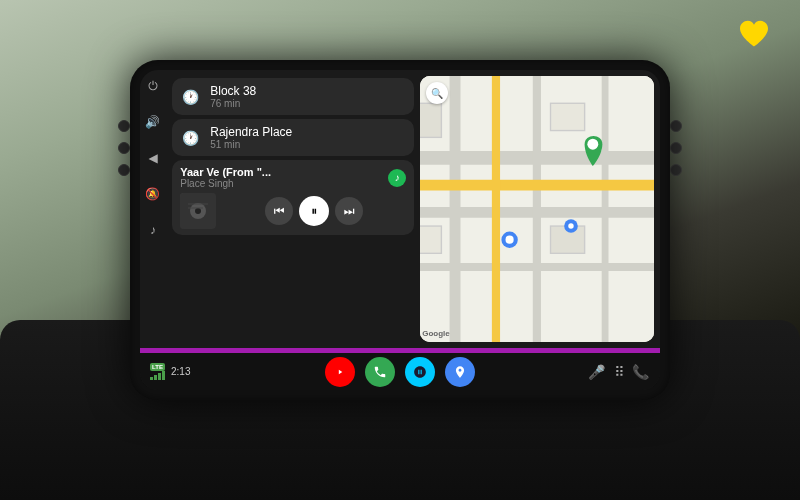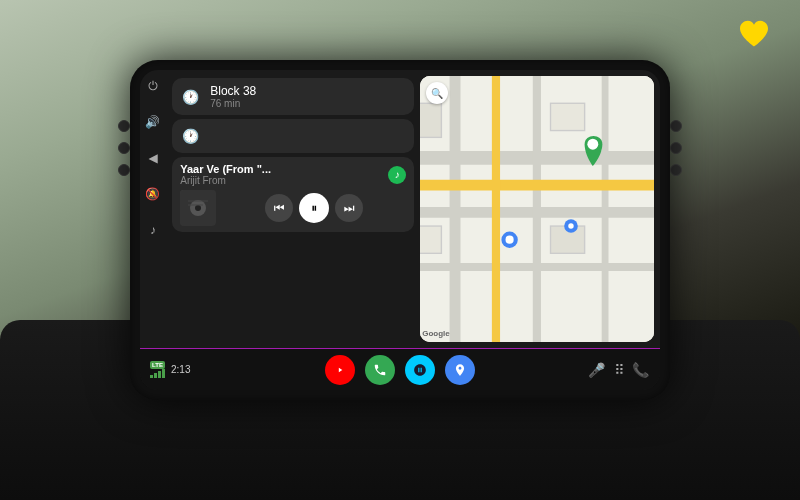--- a/index.html
+++ b/index.html
@@ -254,21 +254,21 @@
     }
 
     
     .bottom-bar {
       height: 42px;
       background: #111;
       display: flex;
       align-items: center;
       justify-content: space-between;
       padding: 0 10px;
-      border-top: 1px solid #a21caf;
+      border-top: 5px solid #a21caf;
     }
 
     .bottom-left {
       display: flex;
       align-items: center;
       gap: 6px;
       width: 60px;
     }
 
     .lte-indicator {
@@ -446,27 +446,31 @@
         <div class="nav-item">
           <div class="nav-icon">🕐</div>
           <div class="nav-text">
             <span class="nav-title">Block 38</span>
             <span class="nav-subtitle">76 min</span>
           </div>
         </div>
 
         <div class="nav-item">
           <div class="nav-icon">🕐</div>
+          <div class="nav-text">
+            <span class="nav-title">Rajendra Place</span>
+            <span class="nav-subtitle">51 min</span>
+          </div>
         </div>
 
         <div class="music-player">
           <div class="music-top">
             <div class="music-info">
               <span class="music-title">Yaar Ve (From "...</span>
-              <span class="music-artist">Arijit From</span>
+              <span class="music-artist">Place Singh</span>
             </div>
             <div class="spotify-icon">♪</div>
           </div>
           <div class="music-controls-row">
             <div class="album-art">
 
               <svg width="36" height="36" viewBox="0 0 36 36">
                 <rect width="36" height="36" fill="#333"></rect>
                 <circle cx="18" cy="18" r="8" fill="#555"></circle>
                 <circle cx="18" cy="18" r="3" fill="#222"></circle>

